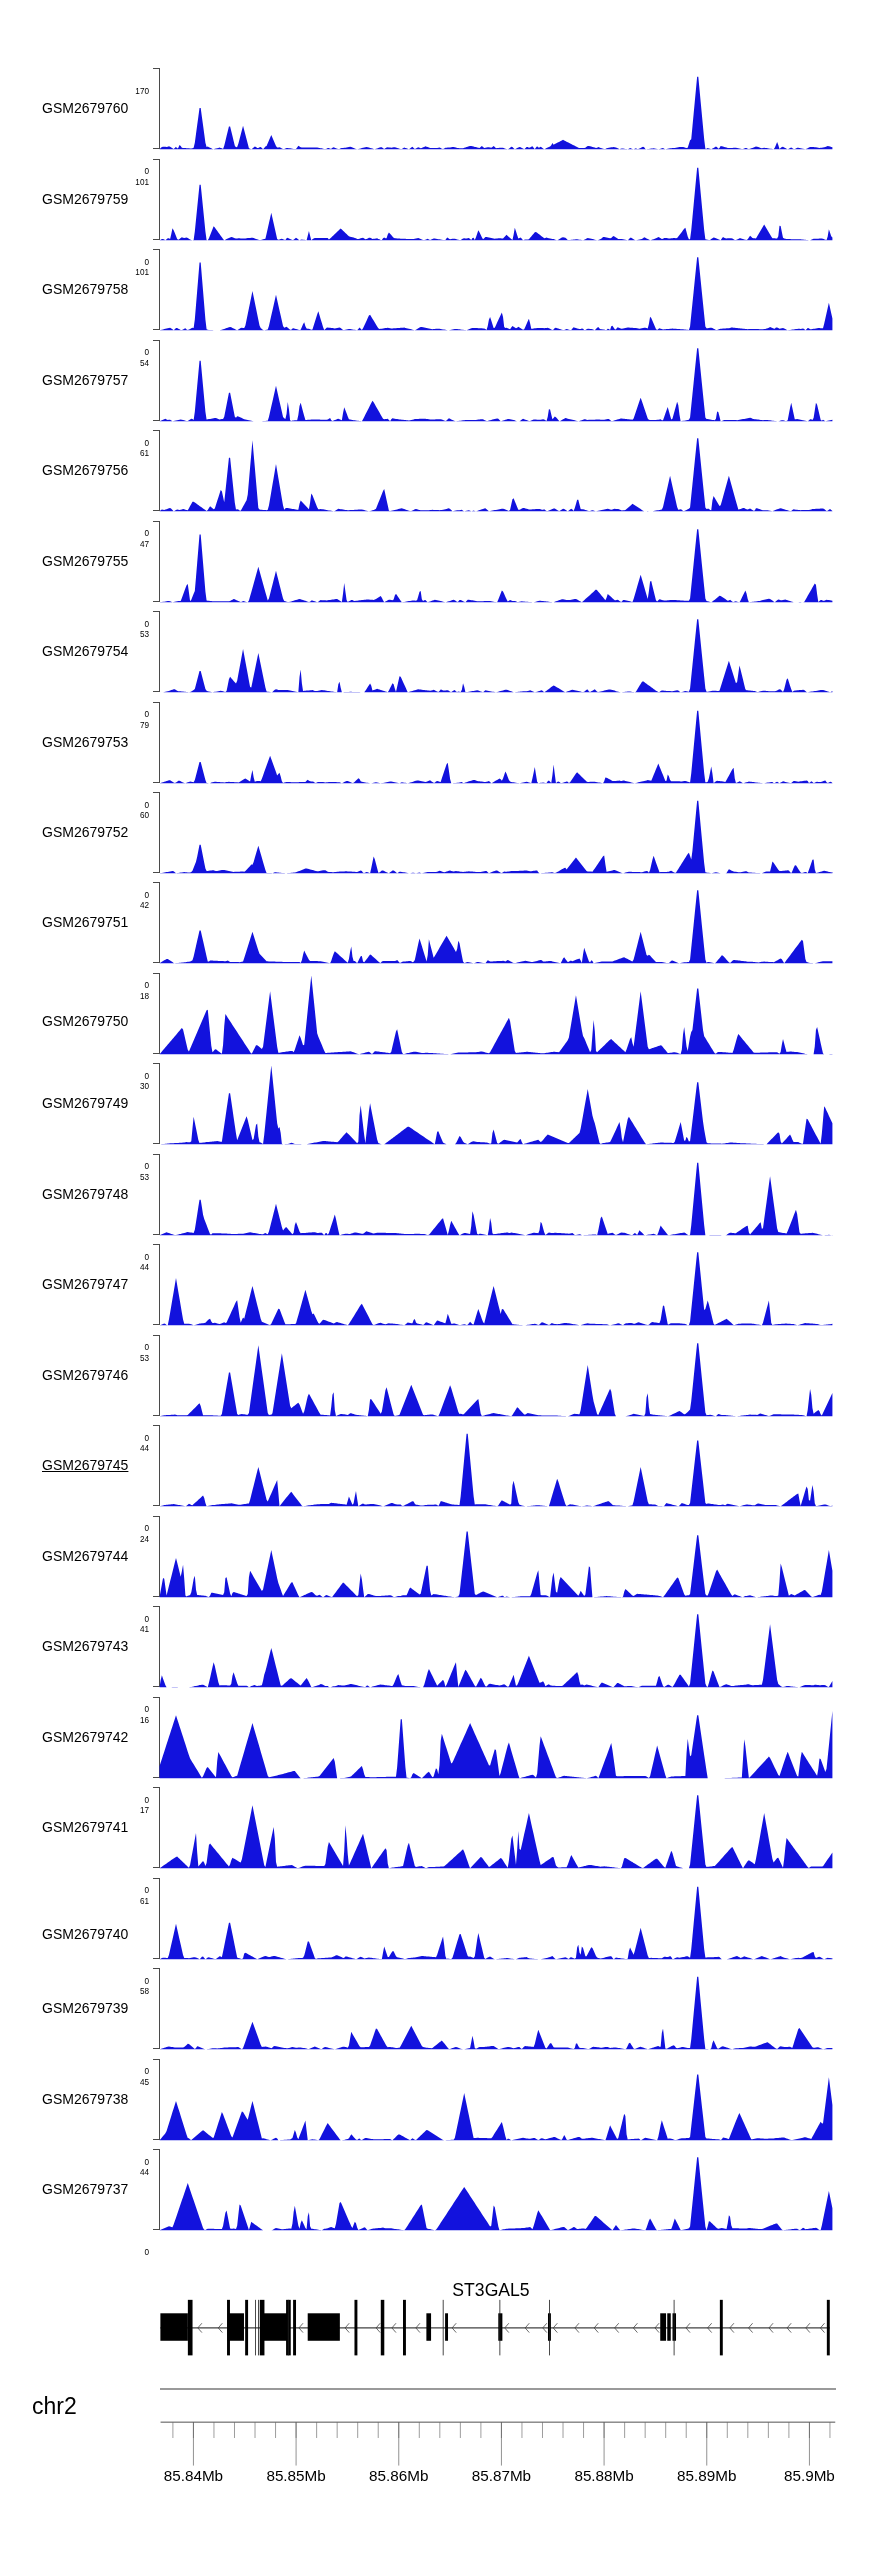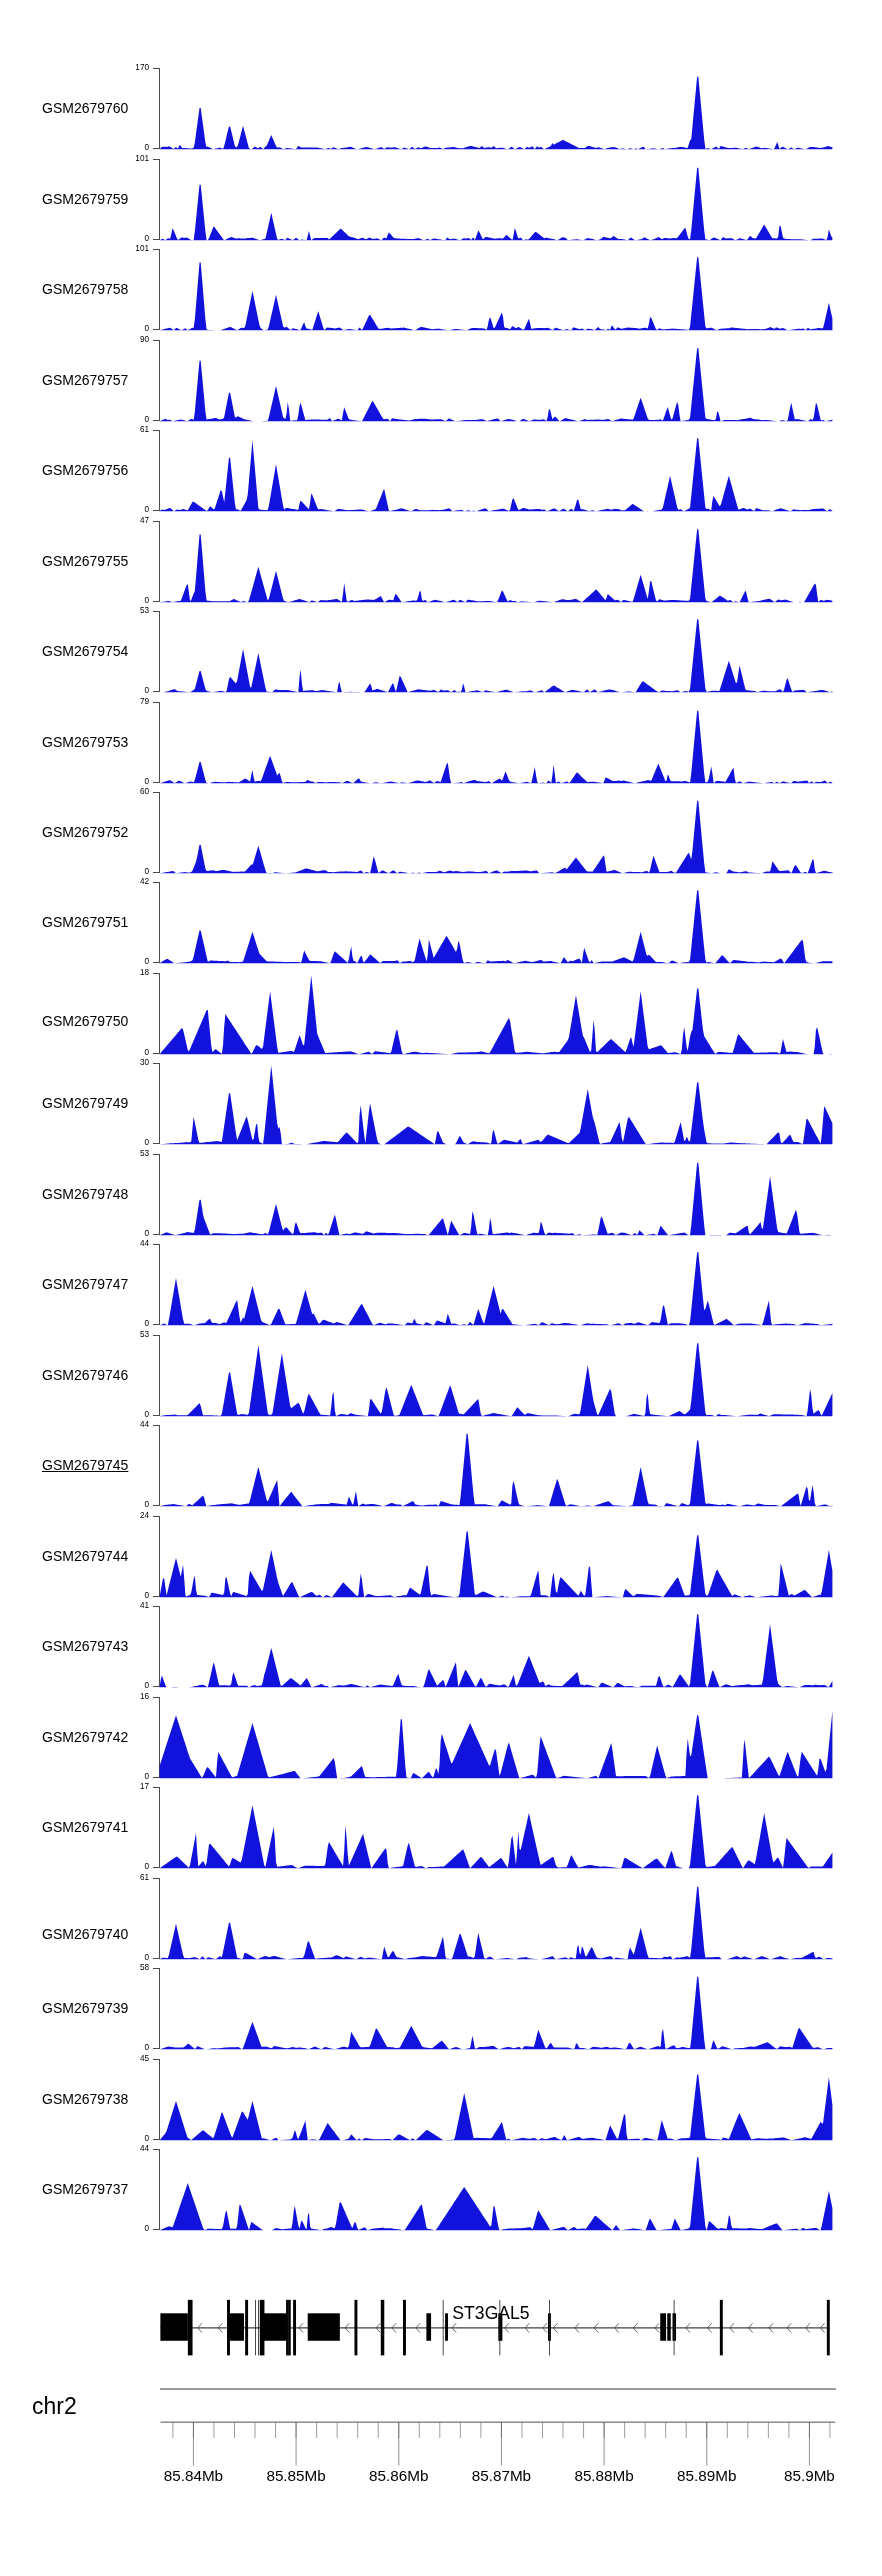--- a/index.html
+++ b/index.html
@@ -1,26 +1,26 @@
 <!DOCTYPE html>
 <html style="font-size:9.4px"><head>
 <meta charset="utf-8">
 <style>
   html,body{margin:0;padding:0;background:#fff;}
   .stage{position:relative;width:882px;height:2576px;background:#ffffff;
          font-family:"Liberation Sans",sans-serif;overflow:hidden;}
   .track{position:absolute;left:0;width:882px;}
   .track-label{position:absolute;left:42px;font-size:14px;color:#000;white-space:nowrap;}
-  .ynum{position:absolute;right:733px;width:41px;text-align:right;font-size:8.2px;color:#000;}
+  .ynum{position:absolute;right:733px;width:41px;text-align:right;font-size:8.2px;color:#000;margin-top:24px;}
   .vline{position:absolute;width:1.2px;background:#4a4a4a;}
   .htick{position:absolute;width:5.9px;height:1.2px;background:#4a4a4a;}
   .wave{position:absolute;left:156px;width:677px;}
   .gene-svg,.ruler-svg{position:absolute;left:0;width:882px;}
   .gene-name{position:absolute;left:432px;width:118px;text-align:center;
-             font-size:17.6px;color:#000;margin-top:23px;}
+             font-size:17.6px;color:#000;}
   .sep-line{position:absolute;left:160px;width:676px;height:1.8px;background:#9a9a9a;}
   .chr-label{position:absolute;left:32px;font-size:23px;color:#000;}
 </style>
 </head>
 <body>
 
 <div class="stage">
   <div id="tracks">
       <div class="track" style="top: 68px; height: 81px;">
       <div class="track-label" style="top: 32px;">GSM2679760</div>
@@ -50,21 +50,21 @@
       <div class="ynum yzero" style="top: 75px;">0</div>
       <div class="vline" style="left: 159px; top: 0px; height: 81px; background: rgb(74, 74, 74);"></div>
       <div class="htick ttop" style="left: 153px; top: 0px; background: rgb(74, 74, 74);"></div>
       <div class="htick tbot" style="left: 153px; top: 80px; background: rgb(74, 74, 74);"></div>
       <svg class="wave" viewBox="0 0 1151 139" style="top: 0px; height: 82px;">
           <path fill="#1212dd" d="M6,138L6.0,138.0L8.0,137.5L10.0,137.0L12.0,136.5L14.0,136.0L16.0,135.5L18.0,135.0L20.0,134.5L22.0,134.0L24.0,133.7L26.0,135.1L28.0,136.4L30.0,137.8L32.0,136.2L34.0,134.1L36.0,134.3L38.0,135.4L40.0,136.4L42.0,137.5L44.0,137.5L46.0,136.5L48.0,135.5L50.0,134.6L52.0,136.6L54.0,137.6L56.0,136.6L58.0,135.6L60.0,134.5L62.0,133.5L64.0,134.0L66.0,119.8L68.0,95.6L70.0,71.3L72.0,47.1L74.0,22.8L76.0,22.8L78.0,47.1L80.0,71.3L82.0,95.6L84.0,119.8L86.0,136.3L88.0,137.0L90.0,137.6L92.0,137.7L94.0,137.7L96.0,137.7L98.0,137.8L100.0,137.8L102.0,137.9L104.0,137.9L106.0,137.9L108.0,138.0L110.0,137.7L112.0,137.0L114.0,136.4L116.0,135.7L118.0,135.0L120.0,134.3L122.0,133.7L124.0,133.0L126.0,132.3L128.0,132.9L130.0,134.0L132.0,135.0L134.0,136.0L136.0,137.0L138.0,138.0L140.0,136.7L142.0,135.5L144.0,134.2L146.0,133.8L148.0,134.0L150.0,134.3L152.0,129.9L154.0,120.1L156.0,110.3L158.0,100.5L160.0,90.6L162.0,80.8L164.0,71.0L166.0,80.8L168.0,90.6L170.0,100.5L172.0,110.3L174.0,120.1L176.0,129.9L178.0,134.2L180.0,135.8L182.0,137.4L184.0,137.8L186.0,137.4L188.0,137.0L190.0,136.6L192.0,130.7L194.0,121.9L196.0,113.0L198.0,104.2L200.0,95.4L202.0,86.5L204.0,77.7L206.0,86.5L208.0,95.4L210.0,104.2L212.0,113.0L214.0,121.9L216.0,130.7L218.0,133.7L220.0,132.9L222.0,132.1L224.0,133.7L226.0,135.3L228.0,137.0L230.0,137.1L232.0,134.8L234.0,134.7L236.0,135.3L238.0,135.8L240.0,136.4L242.0,137.0L244.0,137.6L246.0,137.0L248.0,132.3L250.0,127.6L252.0,124.4L254.0,131.1L256.0,135.1L258.0,135.3L260.0,135.4L262.0,136.1L264.0,137.2L266.0,136.5L268.0,130.2L270.0,123.9L272.0,117.5L274.0,111.2L276.0,105.8L278.0,112.4L280.0,119.1L282.0,125.7L284.0,132.3L286.0,137.7L288.0,135.6L290.0,133.6L292.0,133.2L294.0,133.5L296.0,133.8L298.0,134.1L300.0,134.3L302.0,134.6L304.0,134.9L306.0,134.7L308.0,134.2L310.0,133.7L312.0,133.2L314.0,134.2L316.0,135.8L318.0,137.4L320.0,137.7L322.0,137.2L324.0,136.8L326.0,136.3L328.0,135.8L330.0,135.9L332.0,136.2L334.0,136.5L336.0,136.9L338.0,137.2L340.0,137.6L342.0,137.9L344.0,135.9L346.0,133.3L348.0,135.4L350.0,137.6L352.0,134.5L354.0,130.2L356.0,125.9L358.0,121.6L360.0,117.2L362.0,112.9L364.0,111.6L366.0,114.9L368.0,118.2L370.0,121.5L372.0,124.8L374.0,128.1L376.0,131.4L378.0,134.7L380.0,135.8L382.0,135.5L384.0,135.2L386.0,134.9L388.0,134.6L390.0,134.3L392.0,134.0L394.0,133.8L396.0,134.2L398.0,134.5L400.0,134.8L402.0,134.9L404.0,134.7L406.0,134.6L408.0,134.4L410.0,134.3L412.0,134.1L414.0,134.0L416.0,133.8L418.0,133.7L420.0,133.5L422.0,133.4L424.0,133.9L426.0,134.4L428.0,134.9L430.0,135.4L432.0,135.9L434.0,136.4L436.0,136.9L438.0,137.5L440.0,138.0L442.0,136.9L444.0,135.7L446.0,134.5L448.0,133.3L450.0,132.2L452.0,132.6L454.0,133.0L456.0,133.4L458.0,133.8L460.0,134.2L462.0,134.6L464.0,135.0L466.0,135.4L468.0,135.8L470.0,136.1L472.0,135.9L474.0,135.7L476.0,135.5L478.0,135.4L480.0,135.2L482.0,135.5L484.0,135.8L486.0,136.1L488.0,136.5L490.0,136.8L492.0,137.1L494.0,137.4L496.0,137.8L498.0,137.9L500.0,137.4L502.0,137.0L504.0,136.5L506.0,136.1L508.0,135.6L510.0,135.6L512.0,135.9L514.0,136.1L516.0,136.4L518.0,136.7L520.0,136.9L522.0,137.2L524.0,137.5L526.0,137.7L528.0,138.0L530.0,137.1L532.0,136.2L534.0,135.3L536.0,134.5L538.0,134.3L540.0,134.1L542.0,134.1L544.0,134.2L546.0,134.3L548.0,134.4L550.0,134.5L552.0,134.6L554.0,134.7L556.0,134.8L558.0,134.9L560.0,135.9L562.0,137.5L564.0,130.7L566.0,120.0L568.0,115.2L570.0,121.5L572.0,127.9L574.0,134.2L576.0,133.6L578.0,129.3L580.0,124.9L582.0,120.6L584.0,116.3L586.0,111.9L588.0,107.6L590.0,115.5L592.0,132.2L594.0,134.0L596.0,133.5L598.0,134.4L600.0,135.3L602.0,136.2L604.0,133.1L606.0,130.8L608.0,132.1L610.0,133.4L612.0,134.7L614.0,133.6L616.0,132.0L618.0,133.3L620.0,134.6L622.0,135.9L624.0,137.2L626.0,136.4L628.0,131.9L630.0,127.3L632.0,122.8L634.0,118.3L636.0,126.1L638.0,135.4L640.0,135.3L642.0,135.0L644.0,134.7L646.0,134.4L648.0,134.1L650.0,134.0L652.0,134.1L654.0,134.2L656.0,134.3L658.0,134.3L660.0,134.4L662.0,134.3L664.0,134.0L666.0,133.7L668.0,134.5L670.0,135.5L672.0,136.5L674.0,137.5L676.0,136.7L678.0,134.0L680.0,133.8L682.0,134.4L684.0,135.0L686.0,135.7L688.0,136.3L690.0,137.0L692.0,137.6L694.0,137.6L696.0,136.6L698.0,135.6L700.0,136.3L702.0,136.9L704.0,137.5L706.0,137.4L708.0,135.1L710.0,133.0L712.0,133.6L714.0,134.2L716.0,134.8L718.0,135.4L720.0,136.0L722.0,135.7L724.0,135.0L726.0,135.4L728.0,137.3L730.0,137.3L732.0,136.3L734.0,135.2L736.0,135.5L738.0,135.8L740.0,136.0L742.0,136.3L744.0,137.1L746.0,137.9L748.0,136.0L750.0,133.7L752.0,132.6L754.0,134.8L756.0,136.3L758.0,136.4L760.0,136.5L762.0,136.6L764.0,137.4L766.0,137.4L768.0,135.5L770.0,136.0L772.0,137.5L774.0,131.3L776.0,130.1L778.0,133.1L780.0,136.2L782.0,136.6L784.0,133.1L786.0,133.1L788.0,133.9L790.0,134.8L792.0,135.2L794.0,134.8L796.0,134.5L798.0,134.1L800.0,133.8L802.0,133.4L804.0,133.4L806.0,133.6L808.0,133.7L810.0,133.8L812.0,133.9L814.0,134.1L816.0,134.2L818.0,134.5L820.0,134.9L822.0,135.2L824.0,134.9L826.0,134.5L828.0,134.1L830.0,133.6L832.0,133.8L834.0,134.3L836.0,134.8L838.0,127.4L840.0,115.0L842.0,117.0L844.0,121.7L846.0,126.3L848.0,131.0L850.0,135.6L852.0,137.3L854.0,136.0L856.0,134.6L858.0,135.2L860.0,135.9L862.0,136.5L864.0,136.4L866.0,136.2L868.0,136.0L870.0,135.8L872.0,135.6L874.0,135.4L876.0,135.2L878.0,135.1L880.0,135.3L882.0,135.4L884.0,135.5L886.0,135.7L888.0,135.8L890.0,135.9L892.0,136.1L894.0,136.2L896.0,136.4L898.0,136.5L900.0,136.7L902.0,137.0L904.0,137.2L906.0,137.4L908.0,131.6L910.0,112.0L912.0,92.4L914.0,72.7L916.0,53.1L918.0,33.5L920.0,13.8L922.0,13.8L924.0,33.5L926.0,53.1L928.0,72.7L930.0,92.4L932.0,112.0L934.0,131.6L936.0,134.6L938.0,134.4L940.0,134.1L942.0,133.8L944.0,133.6L946.0,134.2L948.0,135.2L950.0,136.3L952.0,137.4L954.0,137.6L956.0,136.6L958.0,135.6L960.0,135.4L962.0,135.3L964.0,135.1L966.0,135.0L968.0,134.9L970.0,134.7L972.0,134.6L974.0,134.4L976.0,134.1L978.0,133.4L980.0,133.3L982.0,133.5L984.0,133.7L986.0,133.9L988.0,134.2L990.0,134.4L992.0,134.6L994.0,134.8L996.0,135.0L998.0,135.2L1000.0,135.5L1002.0,135.7L1004.0,135.9L1006.0,136.1L1008.0,136.0L1010.0,135.9L1012.0,135.8L1014.0,135.6L1016.0,135.6L1018.0,135.7L1020.0,135.8L1022.0,135.9L1024.0,136.0L1026.0,136.2L1028.0,136.3L1030.0,136.3L1032.0,136.2L1034.0,135.9L1036.0,135.6L1038.0,135.1L1040.0,134.6L1042.0,133.6L1044.0,132.6L1046.0,133.4L1048.0,134.2L1050.0,135.0L1052.0,135.3L1054.0,133.2L1056.0,133.1L1058.0,134.3L1060.0,135.5L1062.0,135.1L1064.0,134.5L1066.0,133.9L1068.0,134.9L1070.0,136.0L1072.0,137.0L1074.0,138.0L1076.0,137.7L1078.0,137.4L1080.0,137.1L1082.0,136.8L1084.0,136.5L1086.0,136.2L1088.0,135.9L1090.0,135.6L1092.0,135.3L1094.0,135.2L1096.0,135.6L1098.0,135.5L1100.0,134.9L1102.0,135.6L1104.0,137.8L1106.0,136.2L1108.0,134.2L1110.0,134.7L1112.0,136.2L1114.0,136.3L1116.0,135.9L1118.0,135.5L1120.0,135.2L1122.0,134.8L1124.0,134.5L1126.0,134.1L1128.0,134.2L1130.0,134.4L1132.0,134.6L1134.0,134.7L1136.0,126.8L1138.0,117.9L1140.0,109.0L1142.0,100.0L1144.0,91.1L1146.0,100.0L1148.0,109.0L1150.0,117.9L1150,138Z"></path>
         </svg>
     </div>
       <div class="track" style="top: 340px; height: 81px;">
       <div class="track-label" style="top: 32px;">GSM2679757</div>
-      <div class="ynum ymax" style="top: -4.7px;">90</div>
+      <div class="ynum ymax" style="top: -4.7px;">54</div>
       <div class="ynum yzero" style="top: 75px;">0</div>
       <div class="vline" style="left: 159px; top: 0px; height: 81px; background: rgb(74, 74, 74);"></div>
       <div class="htick ttop" style="left: 153px; top: 0px; background: rgb(74, 74, 74);"></div>
       <div class="htick tbot" style="left: 153px; top: 80px; background: rgb(74, 74, 74);"></div>
       <svg class="wave" viewBox="0 0 1151 139" style="top: 0px; height: 82px;">
           <path fill="#1212dd" d="M6,138L6.0,138.0L8.0,137.2L10.0,136.3L12.0,135.5L14.0,134.6L16.0,133.8L18.0,134.9L20.0,135.7L22.0,135.5L24.0,135.3L26.0,136.8L28.0,137.9L30.0,137.5L32.0,137.1L34.0,136.7L36.0,136.3L38.0,135.9L40.0,135.5L42.0,135.1L44.0,135.2L46.0,135.8L48.0,136.4L50.0,136.9L52.0,137.5L54.0,137.7L56.0,136.3L58.0,134.9L60.0,133.5L62.0,134.3L64.0,135.9L66.0,121.7L68.0,100.0L70.0,78.3L72.0,56.6L74.0,34.9L76.0,34.9L78.0,56.6L80.0,78.3L82.0,100.0L84.0,121.7L86.0,135.1L88.0,134.7L90.0,134.3L92.0,133.9L94.0,133.5L96.0,133.1L98.0,132.7L100.0,132.3L102.0,132.6L104.0,133.4L106.0,134.3L108.0,134.8L110.0,134.4L112.0,134.0L114.0,134.3L116.0,130.3L118.0,120.1L120.0,109.9L122.0,99.7L124.0,89.5L126.0,89.5L128.0,99.7L130.0,109.9L132.0,120.1L134.0,130.3L136.0,131.9L138.0,129.6L140.0,129.9L142.0,130.8L144.0,131.7L146.0,132.6L148.0,133.5L150.0,134.4L152.0,134.8L154.0,135.2L156.0,135.7L158.0,136.1L160.0,136.5L162.0,136.9L164.0,137.4L166.0,137.8L168.0,138.0L170.0,138.0L172.0,138.0L174.0,138.0L176.0,138.0L178.0,138.0L180.0,137.8L182.0,137.7L184.0,137.5L186.0,137.3L188.0,137.2L190.0,137.0L192.0,130.7L194.0,121.9L196.0,113.0L198.0,104.2L200.0,95.4L202.0,86.5L204.0,77.7L206.0,86.5L208.0,95.4L210.0,104.2L212.0,113.0L214.0,121.9L216.0,130.7L218.0,132.8L220.0,134.0L222.0,125.3L224.0,105.4L226.0,117.4L228.0,136.4L230.0,137.4L232.0,136.7L234.0,136.5L236.0,136.4L238.0,136.4L240.0,136.3L242.0,127.5L244.0,112.2L246.0,106.5L248.0,114.1L250.0,121.6L252.0,129.1L254.0,135.7L256.0,135.6L258.0,135.4L260.0,135.3L262.0,135.2L264.0,135.1L266.0,135.0L268.0,134.9L270.0,135.0L272.0,135.0L274.0,135.0L276.0,135.1L278.0,135.1L280.0,135.2L282.0,135.2L284.0,135.2L286.0,135.3L288.0,135.3L290.0,135.4L292.0,134.8L294.0,133.7L296.0,132.6L298.0,136.2L300.0,137.6L302.0,136.8L304.0,136.0L306.0,135.2L308.0,134.3L310.0,133.5L312.0,134.4L314.0,135.2L316.0,136.1L318.0,124.0L320.0,114.0L322.0,119.2L324.0,124.4L326.0,129.7L328.0,134.7L330.0,135.1L332.0,135.4L334.0,135.8L336.0,136.1L338.0,136.3L340.0,136.6L342.0,136.9L344.0,137.2L346.0,137.4L348.0,137.7L350.0,138.0L352.0,134.5L354.0,130.5L356.0,126.6L358.0,122.7L360.0,118.7L362.0,114.8L364.0,110.9L366.0,106.9L368.0,103.0L370.0,105.7L372.0,109.2L374.0,112.7L376.0,116.2L378.0,119.7L380.0,123.2L382.0,126.7L384.0,130.2L386.0,133.7L388.0,134.6L390.0,134.3L392.0,134.0L394.0,133.8L396.0,136.0L398.0,137.8L400.0,134.7L402.0,132.8L404.0,133.2L406.0,133.6L408.0,134.0L410.0,134.3L412.0,134.6L414.0,134.8L416.0,135.0L418.0,135.2L420.0,135.5L422.0,135.7L424.0,135.9L426.0,136.1L428.0,136.3L430.0,136.5L432.0,136.4L434.0,135.9L436.0,135.3L438.0,134.8L440.0,134.2L442.0,134.1L444.0,134.0L446.0,133.9L448.0,133.8L450.0,133.7L452.0,133.7L454.0,133.6L456.0,133.5L458.0,133.7L460.0,133.9L462.0,134.2L464.0,134.5L466.0,134.8L468.0,134.9L470.0,134.9L472.0,134.8L474.0,134.8L476.0,134.7L478.0,134.7L480.0,134.6L482.0,134.6L484.0,134.5L486.0,135.0L488.0,135.9L490.0,136.8L492.0,137.7L494.0,136.6L496.0,134.6L498.0,132.9L500.0,133.8L502.0,134.8L504.0,135.7L506.0,136.7L508.0,137.6L510.0,137.9L512.0,137.6L514.0,137.4L516.0,137.1L518.0,136.9L520.0,136.7L522.0,136.4L524.0,136.2L526.0,135.9L528.0,135.8L530.0,135.8L532.0,135.8L534.0,135.8L536.0,135.8L538.0,135.7L540.0,135.8L542.0,136.0L544.0,135.7L546.0,135.3L548.0,135.1L550.0,134.9L552.0,134.7L554.0,134.6L556.0,134.6L558.0,135.6L560.0,136.6L562.0,137.7L564.0,137.5L566.0,136.8L568.0,136.1L570.0,135.6L572.0,135.0L574.0,134.5L576.0,134.1L578.0,133.7L580.0,133.2L582.0,133.6L584.0,135.9L586.0,138.0L588.0,137.3L590.0,136.7L592.0,136.1L594.0,135.5L596.0,134.9L598.0,134.3L600.0,134.2L602.0,134.5L604.0,134.9L606.0,135.2L608.0,135.6L610.0,136.3L612.0,137.4L614.0,137.8L616.0,137.9L618.0,138.0L620.0,136.5L622.0,134.8L624.0,133.7L626.0,134.5L628.0,135.3L630.0,136.0L632.0,136.8L634.0,137.5L636.0,137.6L638.0,136.7L640.0,135.8L642.0,135.1L644.0,135.1L646.0,135.1L648.0,135.2L650.0,135.2L652.0,135.2L654.0,135.2L656.0,135.0L658.0,134.6L660.0,135.1L662.0,136.3L664.0,137.5L666.0,130.4L668.0,117.5L670.0,117.9L672.0,126.3L674.0,134.7L676.0,132.2L678.0,129.7L680.0,131.0L682.0,133.3L684.0,135.6L686.0,138.0L688.0,136.9L690.0,135.7L692.0,134.6L694.0,133.5L696.0,132.5L698.0,133.0L700.0,133.5L702.0,134.0L704.0,134.5L706.0,135.0L708.0,135.4L710.0,135.9L712.0,136.4L714.0,136.9L716.0,137.4L718.0,137.9L720.0,137.5L722.0,136.8L724.0,136.1L726.0,135.4L728.0,134.7L730.0,134.7L732.0,135.5L734.0,135.6L736.0,135.5L738.0,135.5L740.0,135.4L742.0,135.3L744.0,135.3L746.0,135.2L748.0,135.1L750.0,135.0L752.0,135.1L754.0,135.1L756.0,135.2L758.0,135.2L760.0,135.2L762.0,135.3L764.0,135.1L766.0,134.6L768.0,134.1L770.0,133.9L772.0,135.7L774.0,137.5L776.0,137.6L778.0,137.0L780.0,136.3L782.0,135.7L784.0,135.1L786.0,134.5L788.0,133.9L790.0,133.3L792.0,133.4L794.0,133.6L796.0,133.8L798.0,134.0L800.0,134.2L802.0,134.4L804.0,134.6L806.0,134.9L808.0,135.1L810.0,135.3L812.0,133.1L814.0,127.3L816.0,121.4L818.0,115.5L820.0,109.6L822.0,103.7L824.0,97.8L826.0,103.7L828.0,109.6L830.0,115.5L832.0,121.4L834.0,127.3L836.0,133.1L838.0,135.5L840.0,135.9L842.0,135.9L844.0,135.8L846.0,135.7L848.0,135.6L850.0,135.6L852.0,135.5L854.0,135.2L856.0,134.9L858.0,134.5L860.0,136.3L862.0,136.3L864.0,130.6L866.0,124.9L868.0,119.2L870.0,113.9L872.0,121.0L874.0,128.0L876.0,135.0L878.0,133.8L880.0,126.5L882.0,119.2L884.0,111.9L886.0,104.7L888.0,110.6L890.0,126.9L892.0,137.9L894.0,137.6L896.0,137.2L898.0,136.9L900.0,136.5L902.0,136.2L904.0,135.9L906.0,135.5L908.0,131.6L910.0,112.0L912.0,92.4L914.0,72.7L916.0,53.1L918.0,33.5L920.0,13.8L922.0,13.8L924.0,33.5L926.0,53.1L928.0,72.7L930.0,92.4L932.0,112.0L934.0,131.6L936.0,134.3L938.0,134.3L940.0,134.5L942.0,134.9L944.0,135.2L946.0,135.6L948.0,136.0L950.0,136.4L952.0,133.6L954.0,121.3L956.0,122.0L958.0,130.0L960.0,137.9L962.0,137.3L964.0,136.5L966.0,135.7L968.0,135.6L970.0,135.6L972.0,135.7L974.0,135.7L976.0,135.8L978.0,135.8L980.0,135.9L982.0,135.9L984.0,136.0L986.0,136.0L988.0,136.1L990.0,135.8L992.0,135.4L994.0,135.1L996.0,134.7L998.0,134.3L1000.0,133.9L1002.0,133.6L1004.0,133.2L1006.0,132.8L1008.0,132.4L1010.0,132.1L1012.0,132.6L1014.0,133.5L1016.0,134.1L1018.0,134.4L1020.0,134.6L1022.0,134.9L1024.0,135.1L1026.0,135.4L1028.0,135.6L1030.0,135.9L1032.0,136.1L1034.0,136.0L1036.0,135.9L1038.0,135.7L1040.0,135.9L1042.0,136.1L1044.0,136.4L1046.0,136.6L1048.0,136.9L1050.0,137.1L1052.0,137.3L1054.0,137.6L1056.0,137.8L1058.0,137.8L1060.0,137.3L1062.0,136.8L1064.0,136.2L1066.0,136.4L1068.0,136.8L1070.0,137.3L1072.0,137.7L1074.0,136.3L1076.0,125.6L1078.0,114.9L1080.0,106.5L1082.0,115.9L1084.0,125.2L1086.0,134.5L1088.0,134.5L1090.0,134.0L1092.0,134.5L1094.0,134.9L1096.0,135.3L1098.0,135.7L1100.0,136.2L1102.0,136.6L1104.0,137.0L1106.0,137.5L1108.0,137.9L1110.0,136.6L1112.0,134.7L1114.0,134.4L1116.0,135.6L1118.0,132.4L1120.0,119.5L1122.0,106.6L1124.0,110.0L1126.0,118.5L1128.0,126.9L1130.0,135.4L1132.0,137.0L1134.0,135.5L1136.0,136.6L1138.0,137.9L1140.0,137.5L1142.0,137.0L1144.0,136.6L1146.0,136.2L1148.0,135.7L1150.0,135.3L1150,138Z"></path>
         </svg>
     </div>
       <div class="track" style="top: 430px; height: 81px;">
       <div class="track-label" style="top: 32px;">GSM2679756</div>

